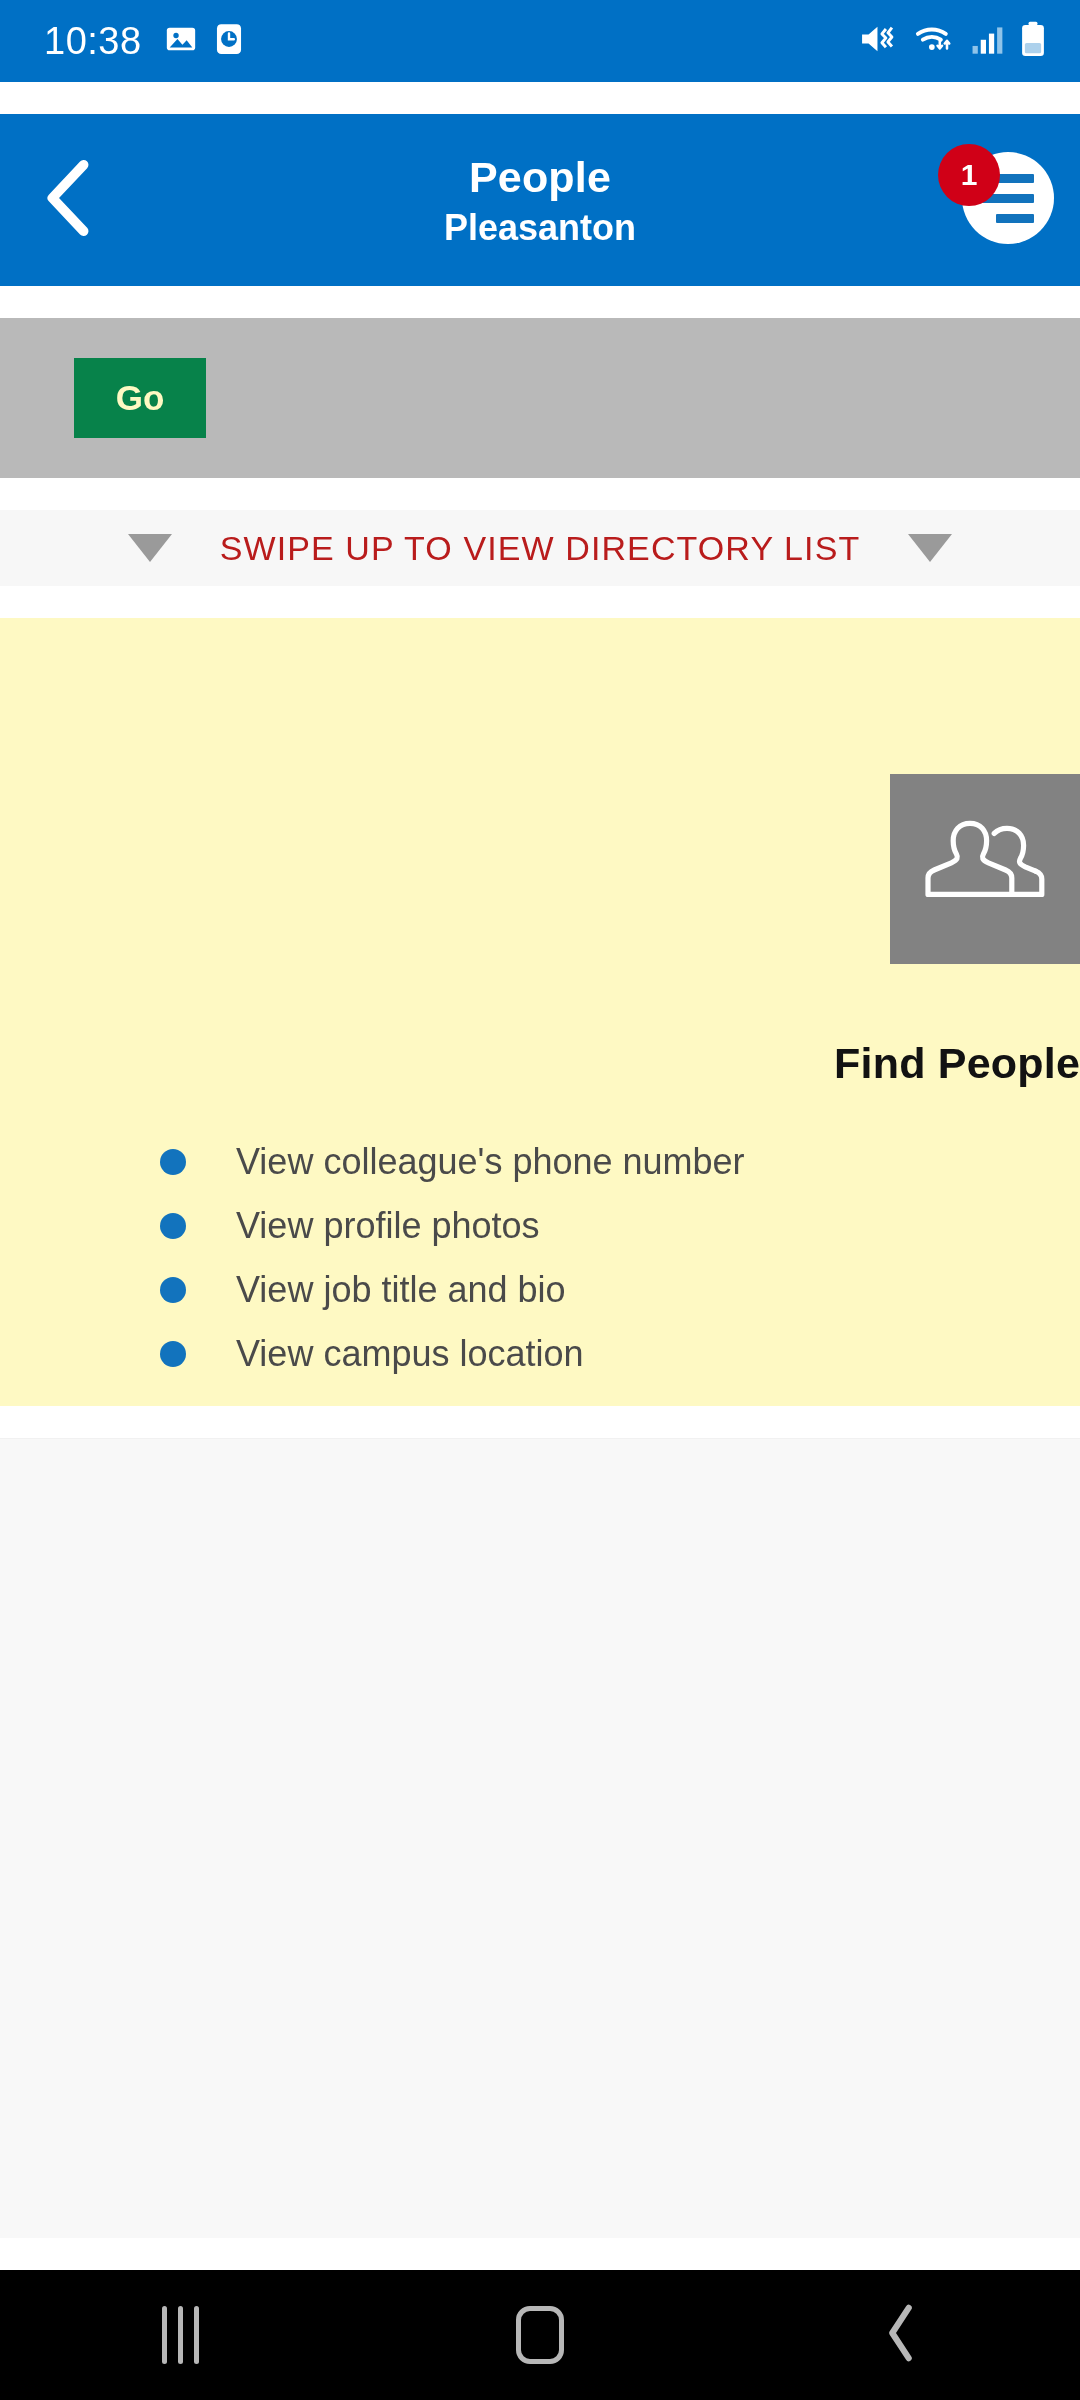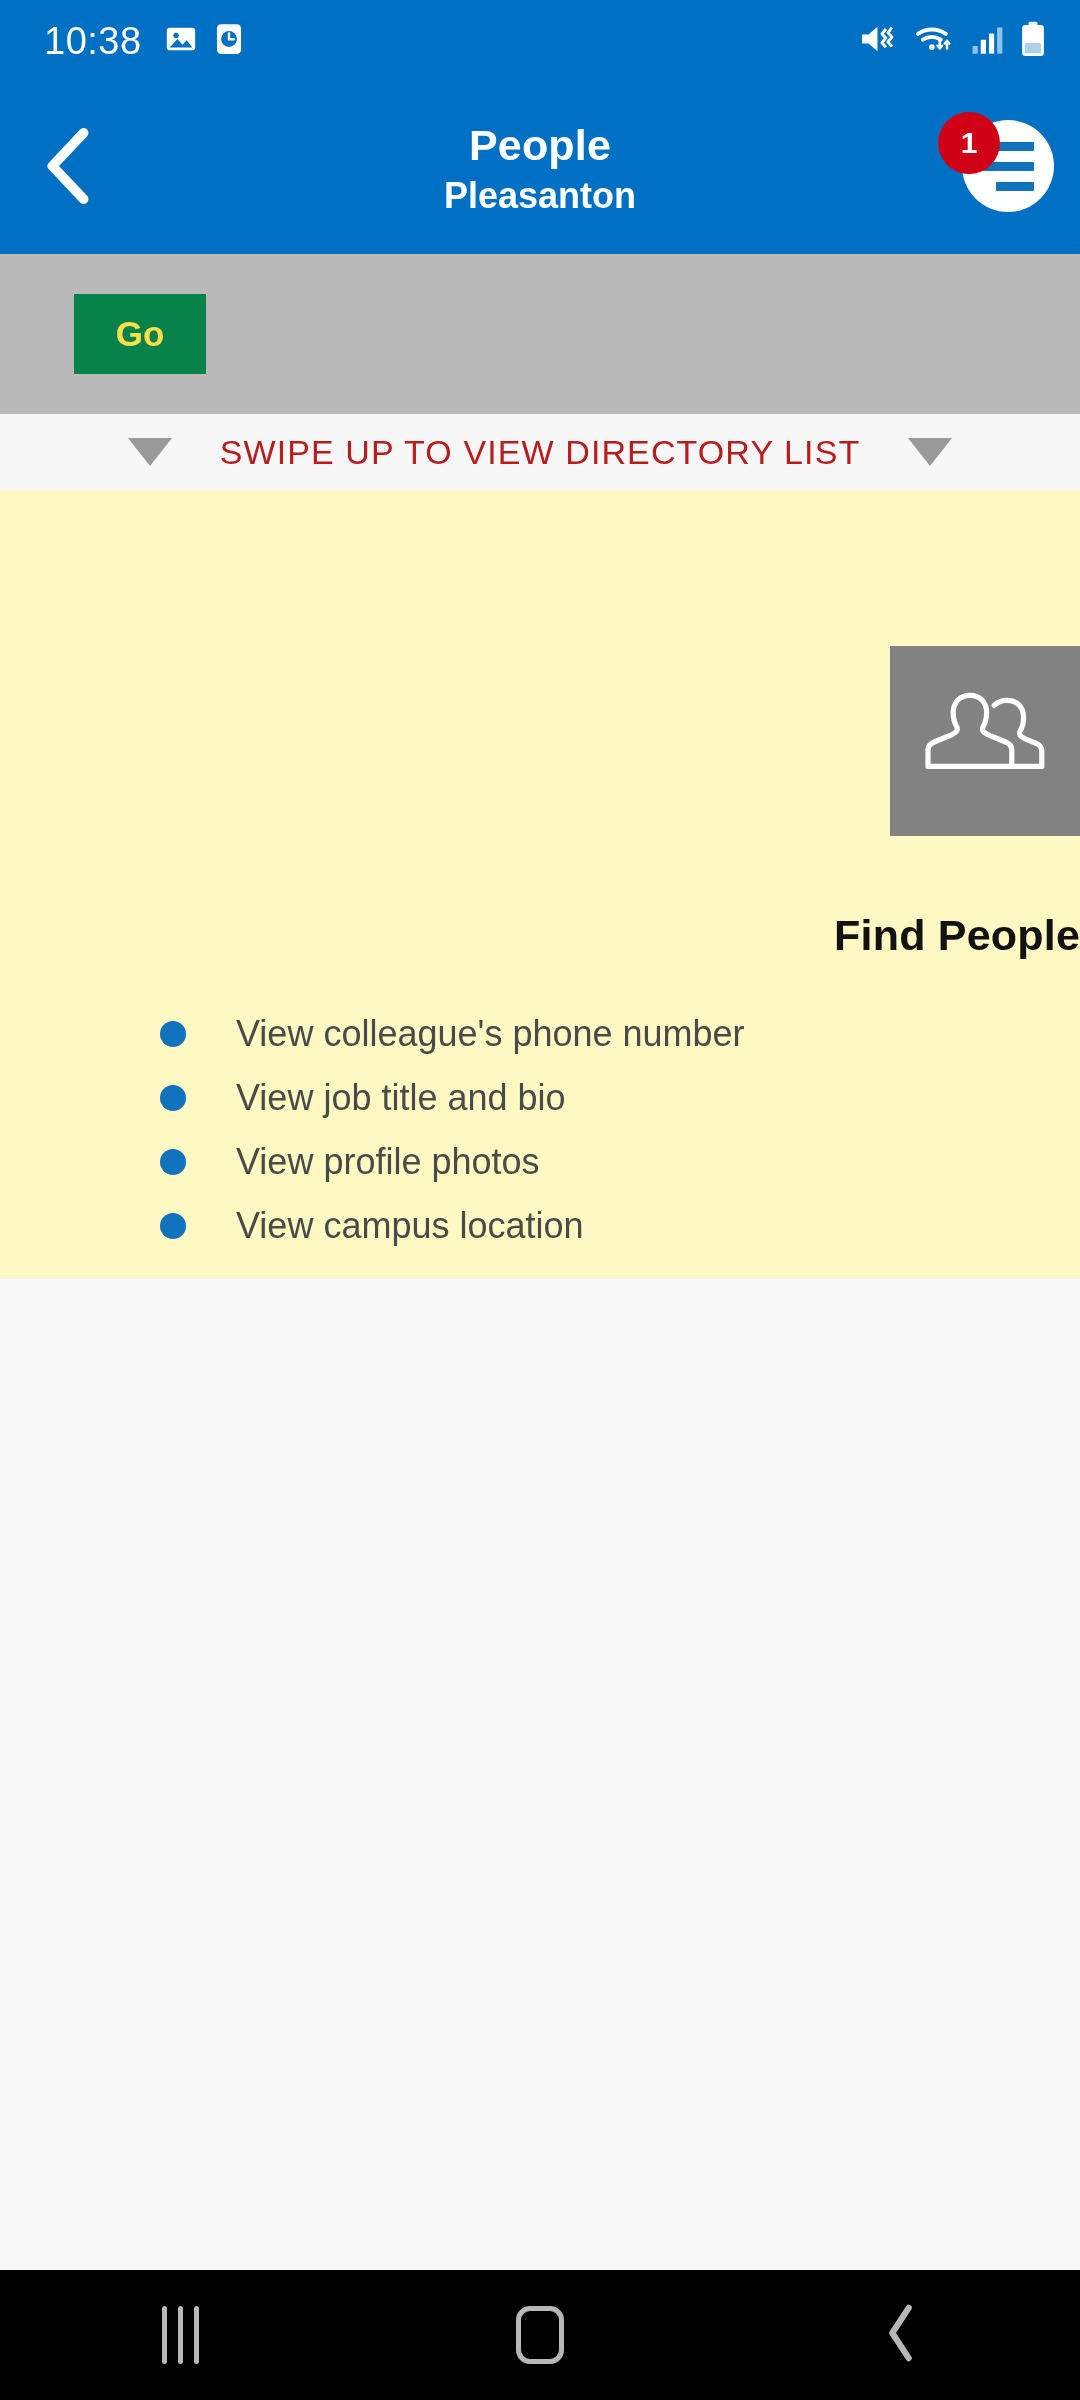--- a/index.html
+++ b/index.html
@@ -1,21 +1,21 @@
 <!DOCTYPE html>
 <html><head>
 <meta charset="utf-8">
 <style>
   * { margin:0; padding:0; box-sizing:border-box; }
   html, body {
     width:1080px; height:2400px;
     font-family:"Liberation Sans", sans-serif;
     background:#ffffff; overflow:hidden;
   }
-  #screen { position:relative; width:1080px; height:2400px; display:flex; flex-direction:column; }
+  #screen { position:relative; width:1080px; height:2400px; display:flex; flex-direction:column;gap:32px; }
 
   
   .statusbar {
     height:82px; background:#0070c5; color:#ffffff;
     display:flex; align-items:center; padding:0 34px 0 44px;
     flex:0 0 auto;
   }
   .status-time { font-size:38px; font-weight:400; letter-spacing:.5px; line-height:1; }
   .status-left-icons { display:flex; align-items:center; gap:16px; margin-left:22px; }
   .status-right { margin-left:auto; display:flex; align-items:center; gap:15px; }
@@ -64,21 +64,21 @@
   }
   .search-icon { flex:0 0 auto; margin-right:10px; display:flex; }
   .search-input {
     border:none; outline:none; background:transparent;
     font-family:"Liberation Sans", sans-serif; font-size:35px; color:#3a3a3a;
     width:100%; padding:0;
   }
   .search-input::placeholder { color:#8d8d8d; }
   .go-btn {
     flex:0 0 auto; margin-left:24px;
-    width:132px; height:80px; background:#07824a; color:#fde047;
+    width:132px; height:80px; background:#07824a; color:#fef9c3;
     font-size:35px; font-weight:700;
     display:flex; align-items:center; justify-content:center;
     border:none; font-family:"Liberation Sans", sans-serif; cursor:pointer;
   }
 
   
   .swipebar {
     background:#f7f7f7; height:76px; flex:0 0 auto;
     display:flex; align-items:center; justify-content:center; gap:48px;
   }
@@ -228,25 +228,25 @@
 
     <div class="find-title">Find People</div>
 
     <div class="bullets">
       <div class="bullet-row">
         <span class="dot"></span>
         <span class="bullet-text">View colleague's phone number</span>
       </div>
       <div class="bullet-row">
         <span class="dot"></span>
+        <span class="bullet-text">View profile photos</span>
+      </div>
+      <div class="bullet-row">
+        <span class="dot"></span>
         <span class="bullet-text">View job title and bio</span>
-      </div>
-      <div class="bullet-row">
-        <span class="dot"></span>
-        <span class="bullet-text">View profile photos</span>
       </div>
       <div class="bullet-row">
         <span class="dot"></span>
         <span class="bullet-text">View campus location</span>
       </div>
     </div>
   </div>
 
   <div class="filler"></div>
 

